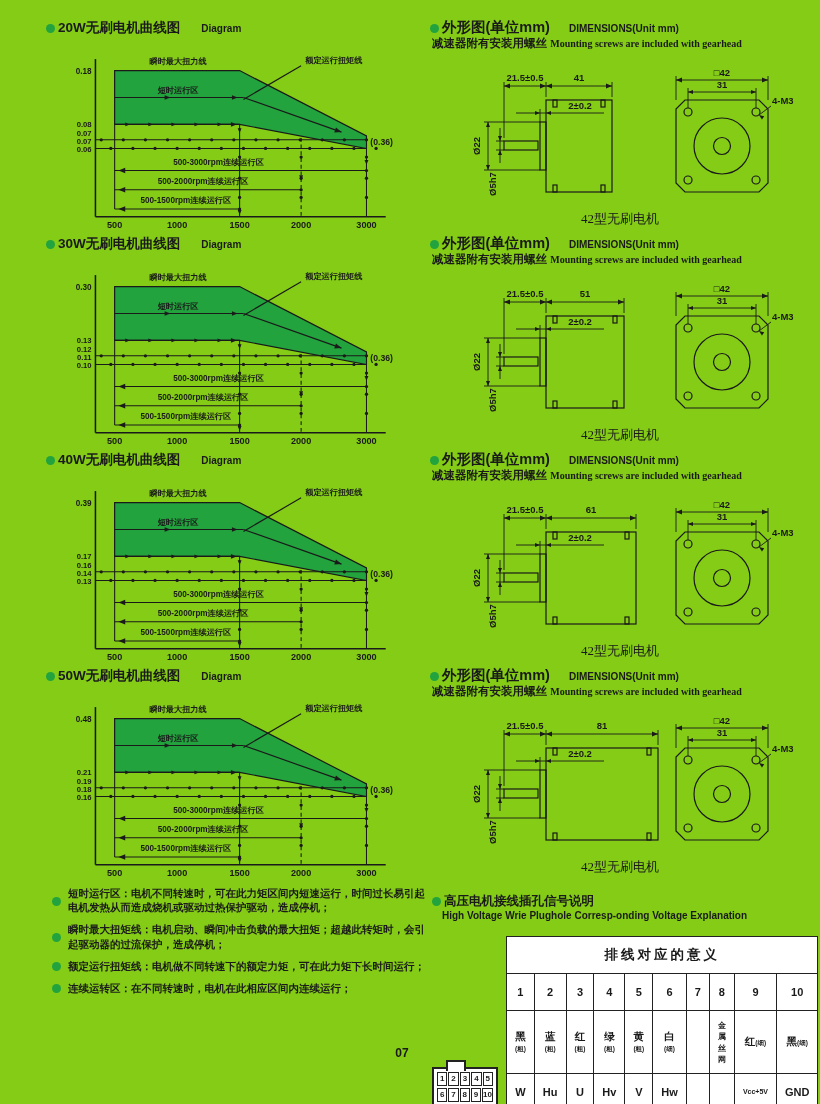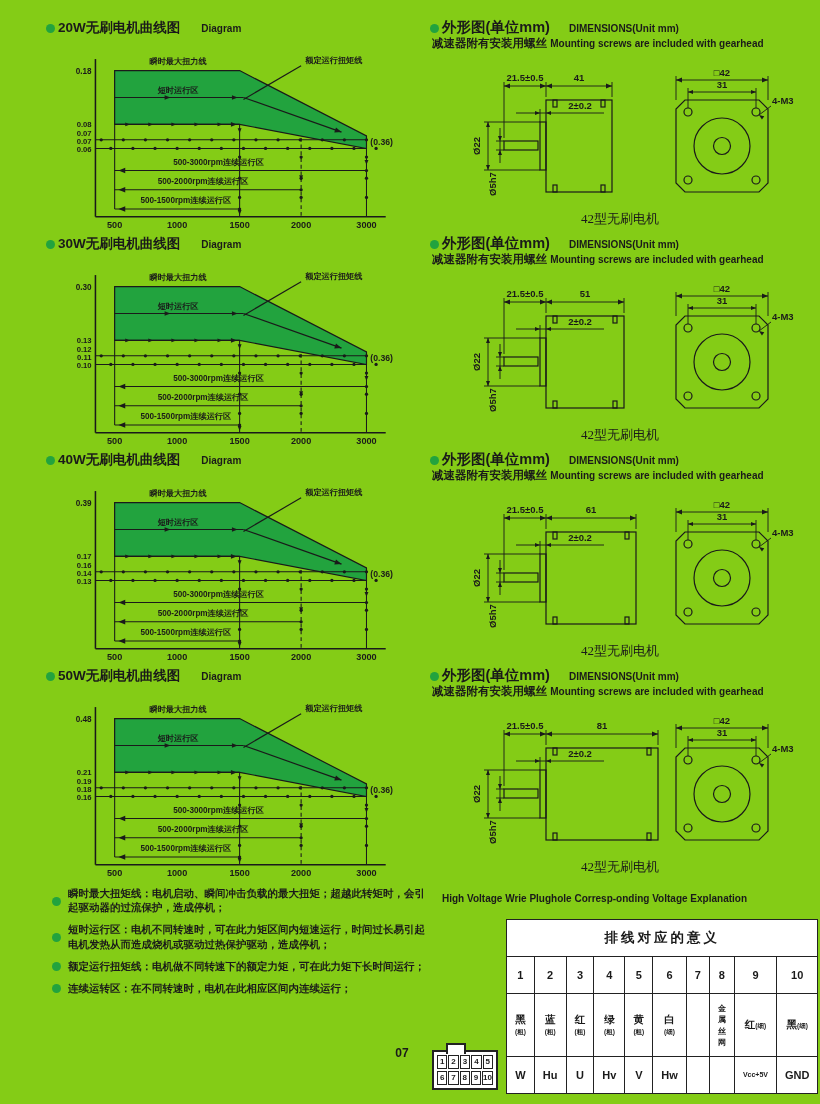--- a/index.html
+++ b/index.html
@@ -15,21 +15,21 @@
   .chart-section{height:216px;position:relative;}
   .dim-section{height:216px;position:relative;}
   
   .sec-title{display:flex;align-items:baseline;gap:3px;line-height:15px;height:16px;}
   .dot{width:9px;height:9px;border-radius:50%;background:#22a33e;display:inline-block;align-self:center;flex:0 0 auto;}
   .cn-big{font-weight:bold;font-size:13.5px;}
   .en-small{font-weight:bold;font-size:10px;margin-left:18px;}
   .dim-head-cn{font-weight:bold;font-size:14.5px;}
   .dim-head-en{font-weight:bold;font-size:10px;margin-left:4px;padding-left:12px;}
   .dim-sub{font-size:11.5px;font-weight:bold;margin:1px 0 0 2px;line-height:13px;}
-  .dim-sub .en{font-size:10px;}
+  .dim-sub .en{font-size:10px;font-family:Liberation Serif, serif;}
   .dim-caption{text-align:center;font-size:13px;font-family:"Liberation Serif","DejaVu Serif",serif;margin-top:-2px;}
   svg text{fill:#1a1a1a;}
   
   .notes{position:absolute;left:52px;top:886px;width:378px;}
   .note-item{display:flex;gap:7px;margin-bottom:8px;}
   .note-item .dot{margin-top:2px;}
   .note-text{font-size:10.5px;font-weight:bold;line-height:1.35;}
   
   .wiring{position:absolute;left:432px;top:893px;width:380px;}
   .wiring-title{display:flex;align-items:baseline;gap:3px;}
@@ -678,37 +678,41 @@
           <text x="292" y="38" font-size="9.5" text-anchor="middle" font-weight="bold">31</text>
           <text x="342" y="54" font-size="9.5" text-anchor="start" font-weight="bold">4-M3</text>
           <line x1="341" y1="56" x2="329" y2="65" stroke="#1a1a1a" stroke-width="0.9"></line>
           <polygon points="0,0 -5,-2 -5,2" fill="#1a1a1a" transform="translate(329,65) rotate(215)"></polygon>
         </svg><div class="dim-caption">42型无刷电机</div></div>
     </div>
 
   <div class="notes">
       <div class="note-item">
         <span class="dot"></span>
-        <div class="note-text">瞬时最大扭矩线：电机启动、瞬间冲击负载的最大扭矩；超越此转矩时，会引起驱动器的过流保护，造成停机；</div>
+        <div class="note-text">短时运行区：电机不同转速时，可在此力矩区间内短速运行，时间过长易引起电机发热从而造成烧机或驱动过热保护驱动，造成停机；</div>
       </div>
       <div class="note-item">
         <span class="dot"></span>
-        <div class="note-text">短时运行区：电机不同转速时，可在此力矩区间内短速运行，时间过长易引起电机发热从而造成烧机或驱动过热保护驱动，造成停机；</div>
+        <div class="note-text">瞬时最大扭矩线：电机启动、瞬间冲击负载的最大扭矩；超越此转矩时，会引起驱动器的过流保护，造成停机；</div>
       </div>
       <div class="note-item">
         <span class="dot"></span>
         <div class="note-text">额定运行扭矩线：电机做不同转速下的额定力矩，可在此力矩下长时间运行；</div>
       </div>
       <div class="note-item">
         <span class="dot"></span>
         <div class="note-text">连续运转区：在不同转速时，电机在此相应区间内连续运行；</div>
       </div>
     </div>
 
   <div class="wiring">
+    <div class="wiring-title">
+      <span class="dot"></span>
+      <span class="cn">高压电机接线插孔信号说明</span>
+    </div>
     <div class="wiring-en">High Voltage Wrie Plughole Corresp-onding Voltage Explanation</div>
     <div class="wiring-body">
       <div class="connector">
         <div class="tab"></div>
       <div class="pin-row">
             <span class="pin-cell">1</span>
             <span class="pin-cell">2</span>
             <span class="pin-cell">3</span>
             <span class="pin-cell">4</span>
             <span class="pin-cell">5</span>

